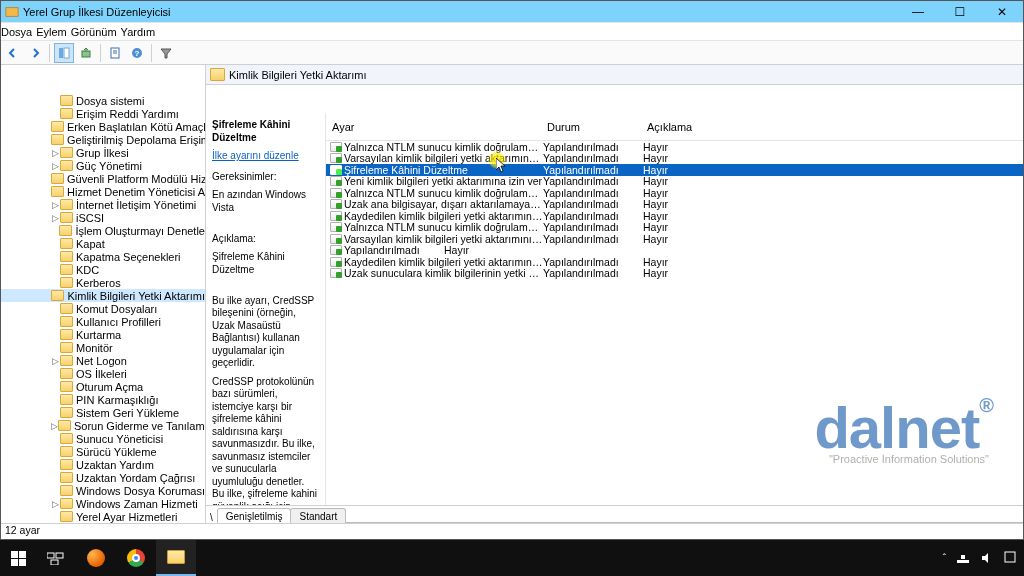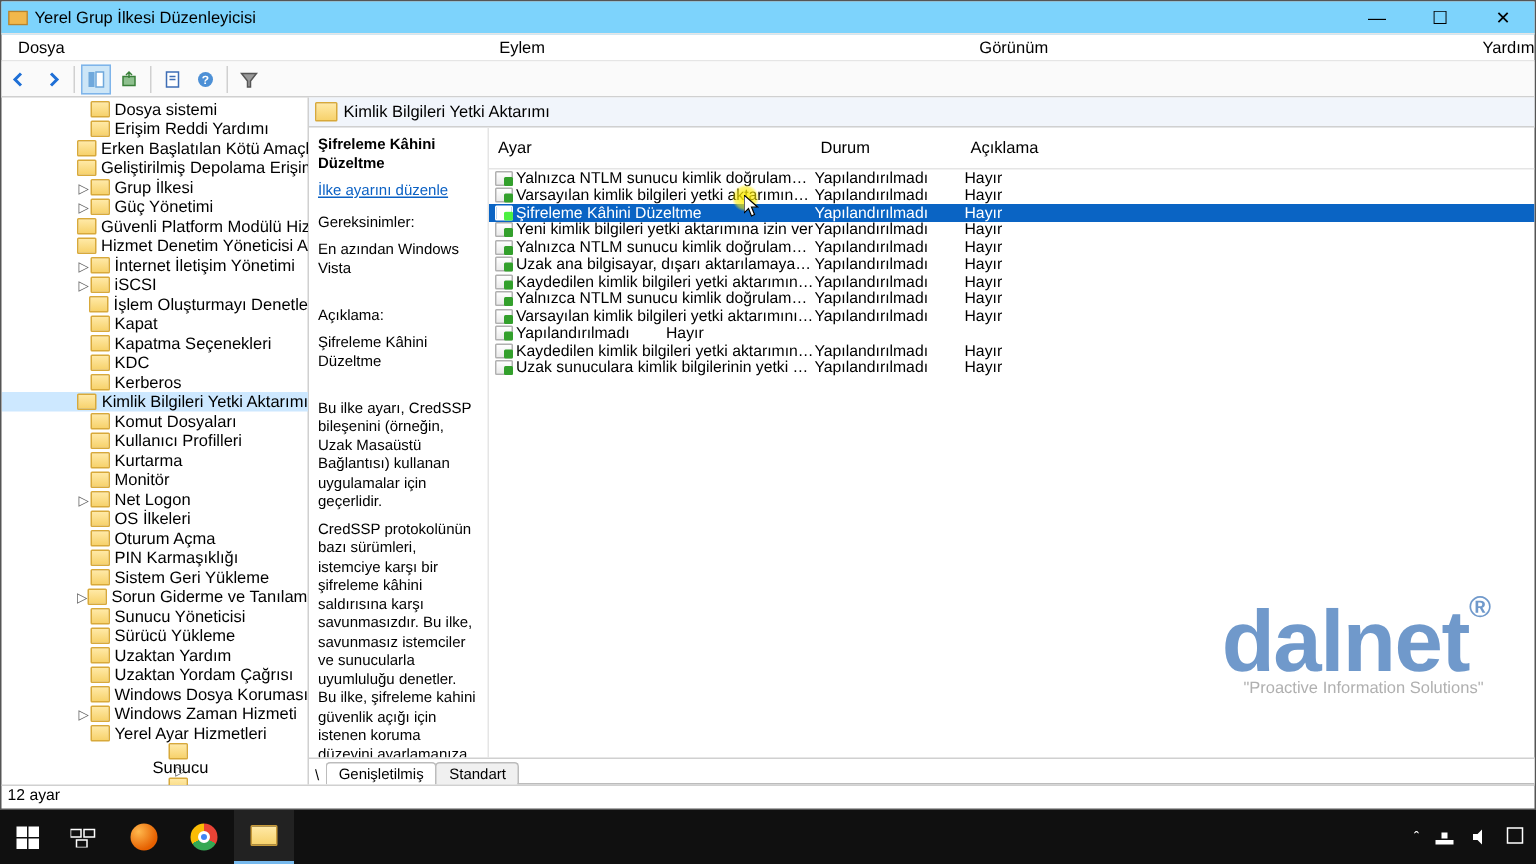--- a/index.html
+++ b/index.html
@@ -7,42 +7,42 @@
 
 .window {
   position: absolute; left: 0; top: 0; width: 1024px; height: 540px;
   background: #fff; border: 1px solid #555; display: flex; flex-direction: column;
 }
 .titlebar { height: 22px; background: #7dd3fc; display: flex; align-items: center; font-size: 11px; padding-left: 4px; border-bottom: 1px solid #e5e5e5; }
 .titlebar .ticon { width: 14px; height: 14px; margin-right: 4px; }
 .titlebar-btns { margin-left: auto; display: flex; }
 .titlebar-btns div { width: 42px; height: 21px; display: flex; align-items: center; justify-content: center; font-size: 12px; }
 
-.menubar { height: 18px; display: flex; align-items: center; font-size: 11px; padding-left: 11px; gap: 4px; border-bottom: 1px solid #e5e5e5; justify-content: space-between; }
+.menubar { height: 18px; display: flex; align-items: center; font-size: 11px; padding-left: 0; gap: 4px; border-bottom: 1px solid #e5e5e5; }
 
 .toolbar { height: 24px; display: flex; align-items: center; padding-left: 2px; gap: 2px; border-bottom: 1px solid #d0d0d0; background: #fafafa; }
 .tbtn { width: 20px; height: 20px; display: flex; align-items: center; justify-content: center; font-size: 11px; }
 .tbtn.sel { background: #cde6f7; border: 1px solid #7eb4ea; }
 .sep { width: 1px; height: 18px; background: #d0d0d0; margin: 0 2px; }
 
 .body { flex: 1; display: flex; min-height: 0; }
 .tree-pane { width: 205px; border-right: 1px solid #d0d0d0; overflow-y: scroll; overflow-x: hidden; font-size: 11px; position: relative; }
-.tree-inner { padding-top: 1px; }
+.tree-inner { padding-top: 1px; margin-top: 28px; }
 .tnode { display: flex; align-items: center; height: 13px; white-space: nowrap; padding-left: 2px; }
 .tnode .exp { width: 9px; text-align: center; color: #666; font-size: 9px; display: inline-block; }
 .tnode .folder { width: 13px; height: 11px; background: linear-gradient(#ffe9a6,#f7d26c); border: 1px solid #d8a93a; border-radius: 1px; margin-right: 3px; flex-shrink: 0; }
 .tnode .lbl { }
 .tnode.selected { background: #cde8ff; }
 .tnode.selected .lbl { } .indent2 { padding-left: 34px; flex-direction: column; } .indent3 { padding-left: 50px; }
 
 .right-pane { flex: 1; display: flex; flex-direction: column; min-width: 0; }
 .right-header { height: 20px; background: #f1f5fb; border-bottom: 1px solid #d0d0d0; display: flex; align-items: center; font-size: 11px; padding-left: 4px; gap: 4px; }
 .right-header .folder-big { width: 15px; height: 13px; background: linear-gradient(#ffe9a6,#f7d26c); border: 1px solid #d8a93a; border-radius: 1px; }
 
-.right-body { flex: 1; display: flex; min-height: 0; }
+.right-body { flex: 1; display: flex; min-height: 0; margin-top: 28px; }
 .desc-pane { width: 120px; padding: 6px 6px; font-size: 10px; line-height: 1.25; overflow: hidden; border-right: 1px solid #e5e5e5; }
 .desc-pane .ttl { font-weight: bold; margin-bottom: 6px; }
 .desc-pane .lnk { color: #0b61c4; text-decoration: underline; margin-bottom: 8px; display: inline-block; }
 .desc-pane p { margin-bottom: 6px; }
 
 .list-pane { flex: 1; overflow-y: auto; overflow-x: hidden; }
 .list-head { display: flex; font-size: 11px; border-bottom: 1px solid #e5e5e5; height: 28px; align-items: center; }
 .list-head div { padding-left: 6px; }
 .col-a { flex: 0 0 215px; } .col-b { flex: 0 0 100px; } .col-c { flex: 0 0 80px; }
 .list-row { display: flex; align-items: center; font-size: 10.5px; height: 11.5px; white-space: nowrap; }

